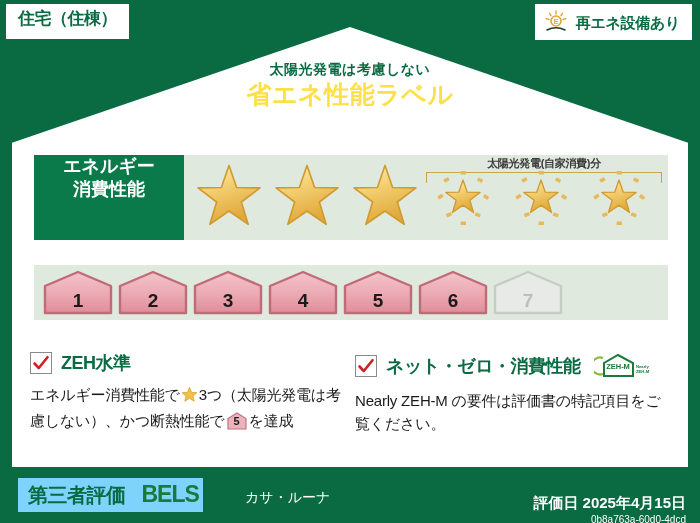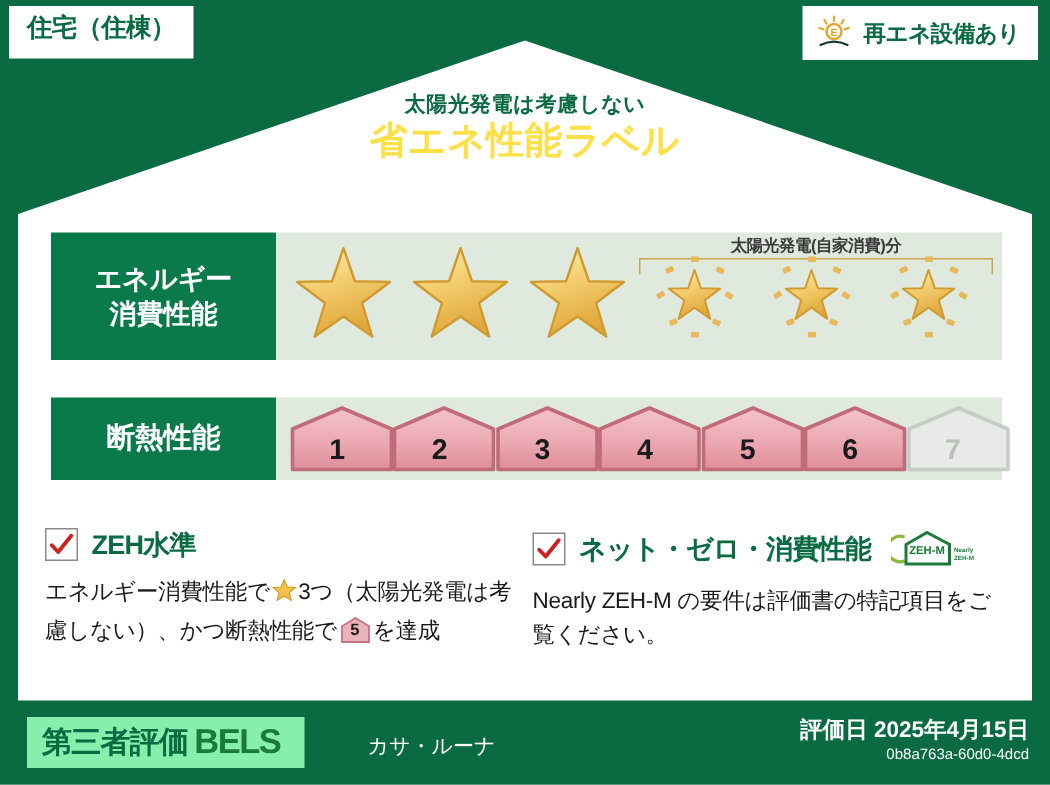--- a/index.html
+++ b/index.html
@@ -66,21 +66,21 @@
   
   .row{
     position:absolute;left:34px;width:634px;height:80px;display:flex;z-index:5;
   }
   #row-energy{top:155px;height:85px;}
   #row-insul{top:265px;height:55px;}
   .row-label{
     background:#0a7a4b;
     color:#ffffff;
     font-weight:bold;
-    display:flex;flex-direction:column;align-items:center;justify-content:center;
+    display:flex;flex-direction:column;align-items:center;justify-content:flex-start;
     width:150px;flex:0 0 150px;
     font-size:18px;line-height:1.25;letter-spacing:0px;
   }
   #row-energy .row-label{font-size:18px;}
   #row-insul .row-label{font-size:19px;}
   .row-body{
     flex:1;background:#dfe9dd;position:relative;
   }
 
   
@@ -139,32 +139,32 @@
   .inline-house .n{
     position:absolute;left:0;right:0;bottom:0px;text-align:center;font-size:11px;font-weight:bold;color:#1a1a1a;
   }
   #zehm-logo{margin-left:4px;display:inline-flex;align-items:center;}
 
   
   #footer{
     position:absolute;left:0;bottom:0;width:700px;height:56px;background:#0a6b43;z-index:7;
   }
   #footer-box{
-    position:absolute;left:18px;top:11px;background:#86efac;
-    padding:5px 16px 6px 10px;display:flex;align-items:center;gap:4px;
+    position:absolute;left:18px;top:11px;background:#7dd3fc;
+    padding:5px 4px 6px 10px;display:flex;align-items:center;gap:16px;
   }
   #footer-box .f1{color:#0a6b43;font-weight:bold;font-size:20px;letter-spacing:-0.5px;line-height:1;}
   #footer-box .f2{color:#1a7a3a;font-weight:bold;font-size:23px;letter-spacing:-1px;line-height:1;}
   #bldg-name{
     position:absolute;left:245px;top:22px;color:#ffffff;font-size:14px;letter-spacing:0px;
   }
   #footer-right{
     position:absolute;right:14px;top:12px;text-align:right;color:#ffffff;
   }
-  #eval-date{font-size:15px;font-weight:bold;line-height:1.1;}
+  #eval-date{font-size:15px;font-weight:bold;line-height:1.1;margin-top:16px;}
   #eval-id{font-size:10px;line-height:1.3;margin-top:1px;letter-spacing:0px;}
 </style>
 </head>
 <body>
 
 <div id="label">
 
   <div id="house">
     <div id="house-inner"></div>
   </div>
@@ -301,23 +301,20 @@
               <rect x="70" y="75" width="9" height="6" rx="1" fill="#e8b95a" transform="rotate(21.6,74,78)"></rect>
               <rect x="46" y="89" width="9" height="6" rx="1" fill="#e8b95a" transform="rotate(0,50,92)"></rect>
               <polygon points="50.0,20.0 57.1,40.3 78.5,40.7 61.4,53.7 67.6,74.3 50.0,62.0 32.4,74.3 38.6,53.7 21.5,40.7 42.9,40.3" fill="url(#g5)" stroke="#d19a2e" stroke-width="2.2" stroke-linejoin="round"></polygon>
             </svg>
           </div>
         </div>
     </div>
   </div>
 
   <div class="row" id="row-insul">
-    <div class="row-label">
-      <span>断熱性能</span>
-    </div>
     <div class="row-body">
       <div id="houses">
           <div class="hcell">
             <svg width="72" height="46" viewBox="0 0 72 46">
               <defs>
                 <linearGradient id="hg0" x1="0" y1="0" x2="0" y2="1">
                   <stop offset="0%" stop-color="#f4c3ca"></stop>
                   <stop offset="55%" stop-color="#eba9b3"></stop>
                   <stop offset="100%" stop-color="#df8d99"></stop>
                 </linearGradient>

